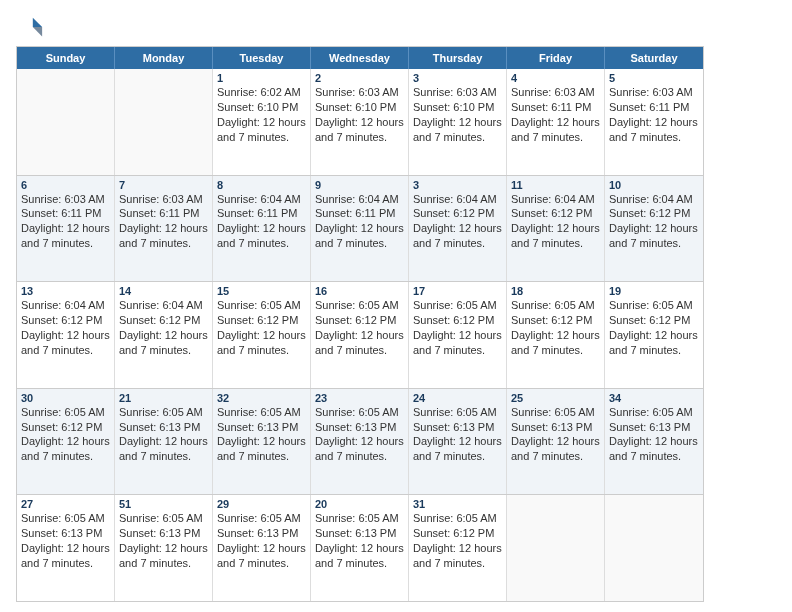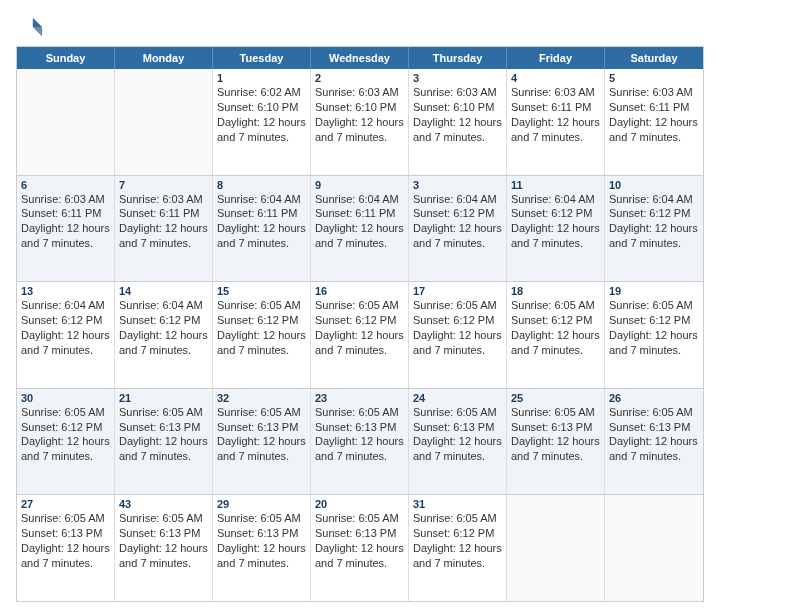--- a/index.html
+++ b/index.html
@@ -298,35 +298,35 @@
 Sunset: 6:13 PM
 Daylight: 12 hours and 7 minutes.</div>
           </div>
           <div class="cal-cell shaded">
             <div class="day-num">25</div>
             <div class="cell-text" style="white-space: pre-line;">Sunrise: 6:05 AM
 Sunset: 6:13 PM
 Daylight: 12 hours and 7 minutes.</div>
           </div>
           <div class="cal-cell shaded">
-            <div class="day-num">26</div>
+            <div class="day-num">34</div>
             <div class="cell-text" style="white-space: pre-line;">Sunrise: 6:05 AM
 Sunset: 6:13 PM
 Daylight: 12 hours and 7 minutes.</div>
           </div>
         </div>
         <div class="cal-week">
           <div class="cal-cell">
             <div class="day-num">27</div>
             <div class="cell-text" style="white-space: pre-line;">Sunrise: 6:05 AM
 Sunset: 6:13 PM
 Daylight: 12 hours and 7 minutes.</div>
           </div>
           <div class="cal-cell">
-            <div class="day-num">43</div>
+            <div class="day-num">51</div>
             <div class="cell-text" style="white-space: pre-line;">Sunrise: 6:05 AM
 Sunset: 6:13 PM
 Daylight: 12 hours and 7 minutes.</div>
           </div>
           <div class="cal-cell">
             <div class="day-num">29</div>
             <div class="cell-text" style="white-space: pre-line;">Sunrise: 6:05 AM
 Sunset: 6:13 PM
 Daylight: 12 hours and 7 minutes.</div>
           </div>

